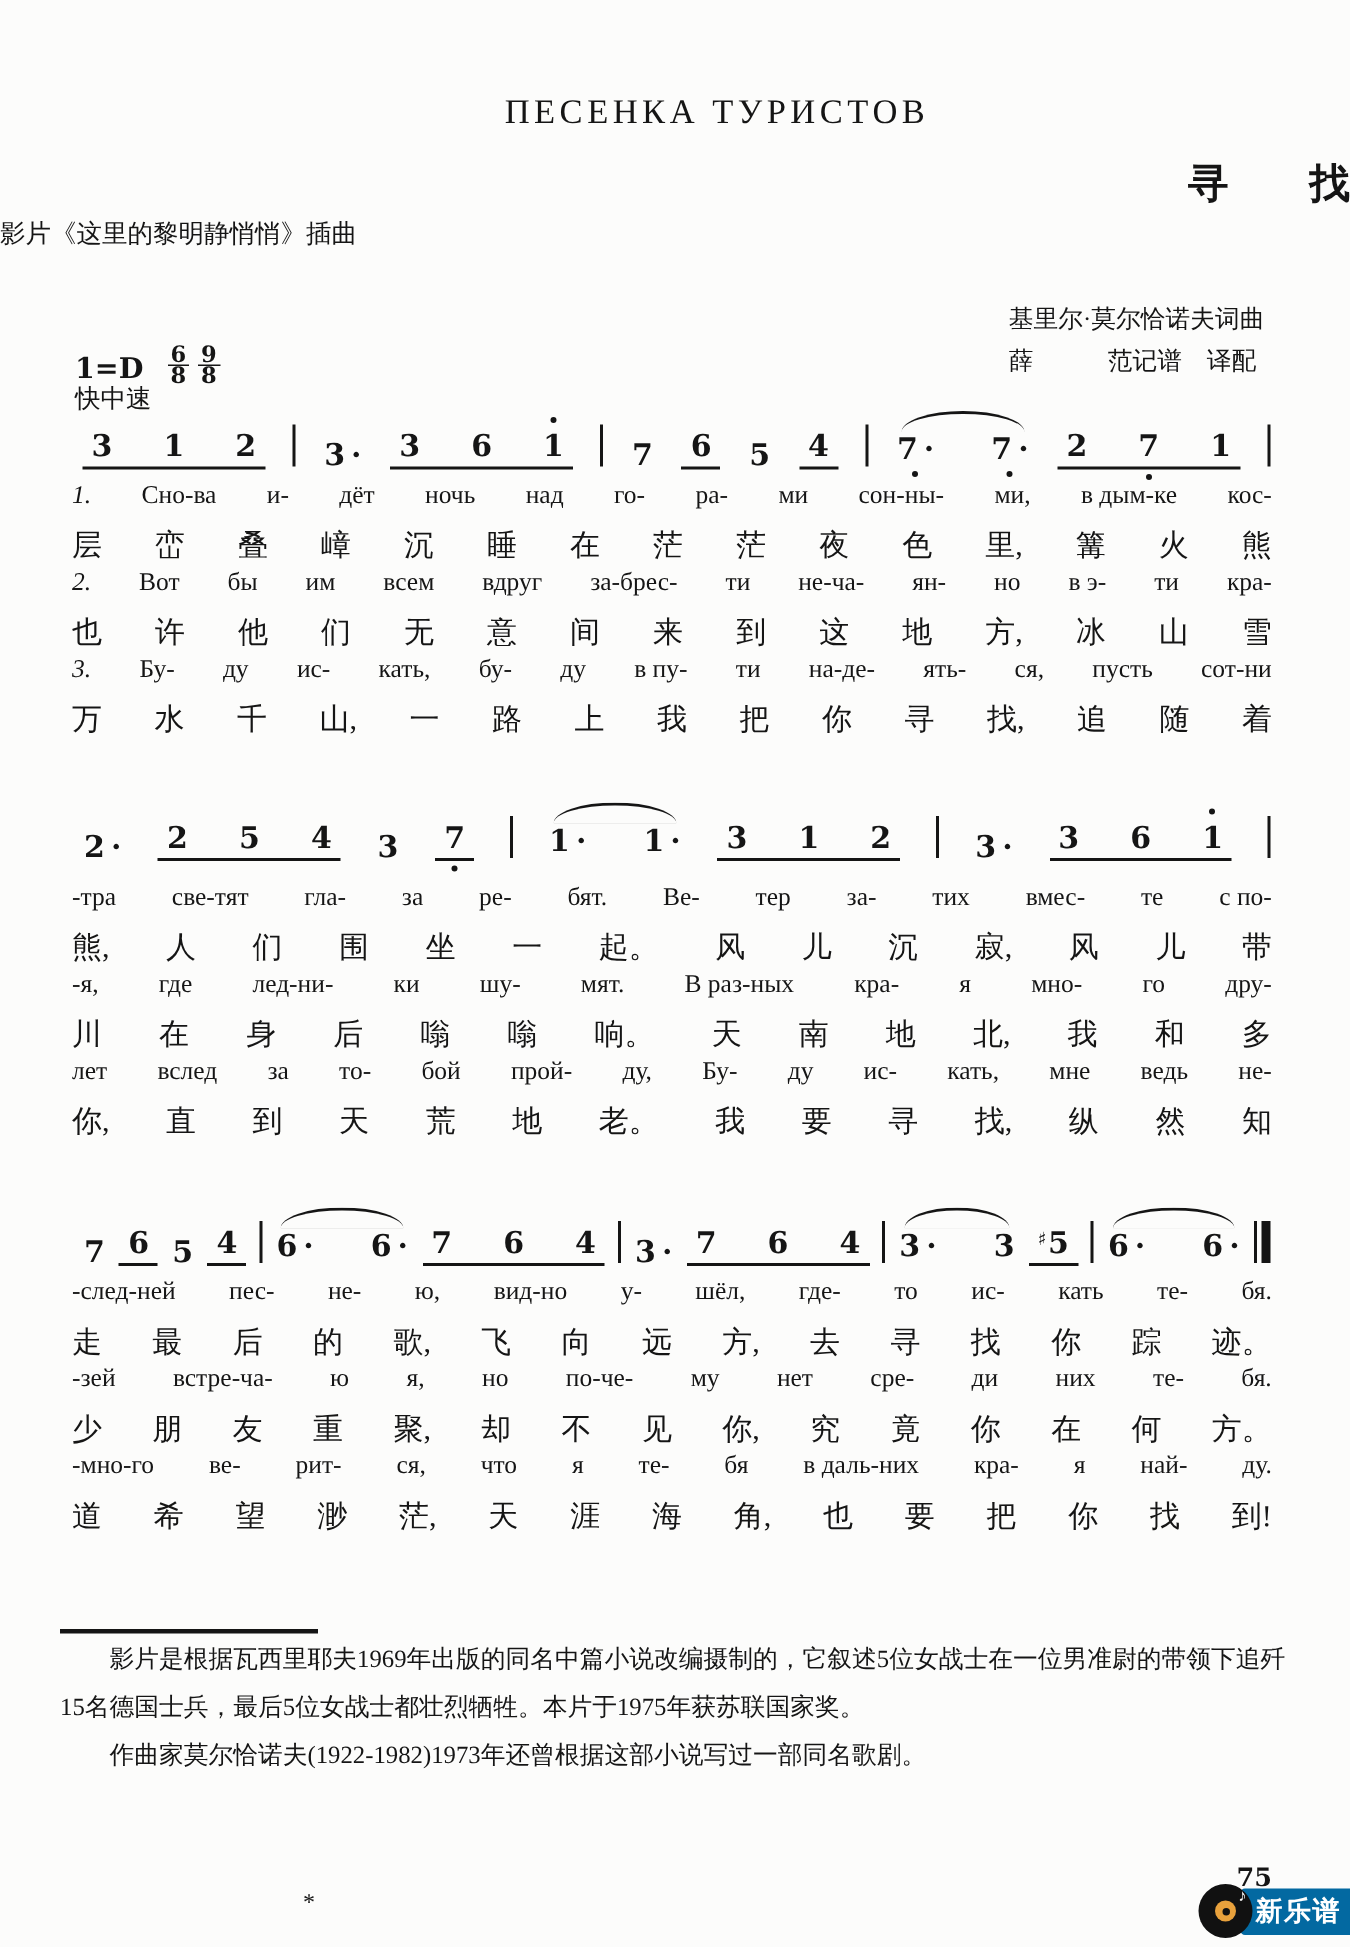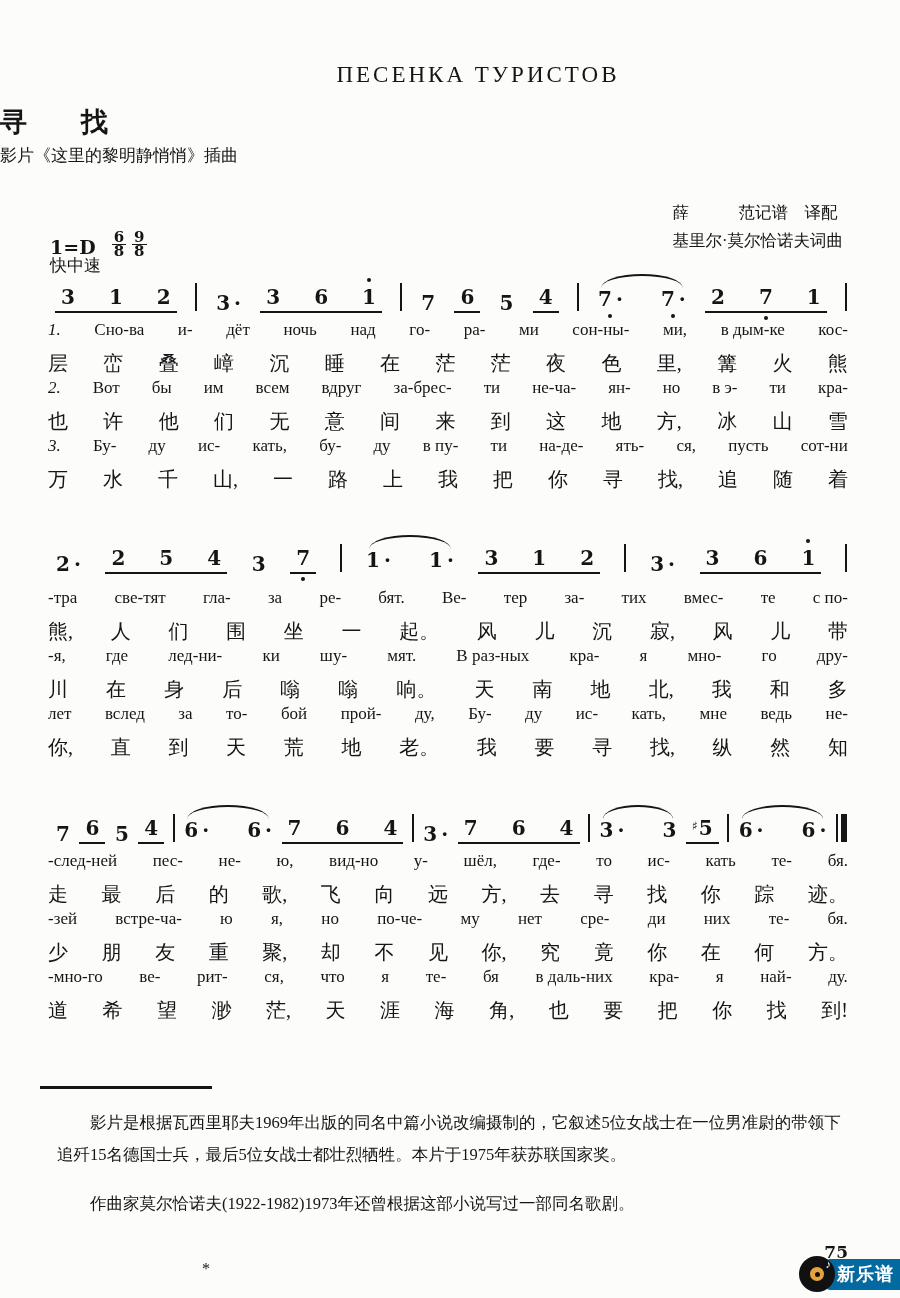--- a/index.html
+++ b/index.html
@@ -1,21 +1,21 @@
 <!DOCTYPE html>
 <html><head>
 <meta charset="utf-8">
 <style>
   html,body{margin:0;padding:0;background:#e8e8e8;}
   .page{position:relative;width:900px;height:1298px;margin:0 auto;background:#fcfcfb;color:#151515;
         font-family:"Liberation Serif","DejaVu Serif",serif;overflow:hidden;}
   
   .title-ru{position:absolute;top:62px;left:0;width:100%;text-align:center;
             font-size:23px;letter-spacing:3px;font-weight:500;padding-left:28px;}
-  .title-zh{position:absolute;top:104px;left:0;width:100%;text-align:left;
+  .title-zh{position:absolute;top:104px;left:0;width:100%;text-align:right;
             font-size:27px;font-weight:600;}
   .subtitle{position:absolute;top:144px;left:0;width:100%;text-align:left;font-size:17px;}
   .credits{position:absolute;top:199px;right:57px;text-align:left;font-size:16.5px;line-height:28px;}
   .keysig{position:absolute;top:224px;left:50px;font-family:"DejaVu Serif",serif;
           font-weight:bold;font-size:19px;display:flex;align-items:flex-end;gap:10px;}
   .frac{display:inline-flex;flex-direction:column;align-items:center;font-size:15px;line-height:13px;font-weight:bold;}
   .frac b{border-bottom:1.5px solid #151515;padding:0 2px;}
   .frac i{font-style:normal;}
   .tempo{position:absolute;top:254px;left:50px;font-size:17px;}
   
@@ -39,21 +39,21 @@
   .endbar .thick{width:6px;}
   
   .lyrblock{position:absolute;left:48px;width:800px;display:flex;flex-direction:column;}
   .lyr{display:flex;justify-content:space-between;align-items:baseline;}
   .lyr.ru{font-size:17px;height:30px;}
   .lyr.zh{font-size:20px;height:28px;}
   .verse{font-style:italic;}
   
   .rule{position:absolute;top:1086px;left:40px;width:172px;height:2.5px;background:#151515;}
   .footnote{position:absolute;top:1090px;left:40px;right:38px;font-size:16.5px;line-height:32px;}
-  .footnote p{margin:17px;text-indent:2em;}
+  .footnote p{margin:0;text-indent:2em;}
   .pagenum{position:absolute;top:1242px;right:52px;font-size:17px;font-weight:bold;font-family:"DejaVu Serif",serif;}
   .fmark{position:absolute;top:1260px;left:202px;font-size:16px;}
   
   .logo{position:absolute;top:1256px;right:0;display:flex;align-items:center;}
   .disc{width:36px;height:36px;border-radius:50%;background:#111;position:relative;z-index:2;
         display:flex;align-items:center;justify-content:center;}
   .disc .ring{width:14px;height:14px;border-radius:50%;background:#e8a13c;display:flex;align-items:center;justify-content:center;}
   .disc .hole{width:5px;height:5px;border-radius:50%;background:#111;}
   .disc .gnote{position:absolute;top:2px;right:4px;color:#fff;font-size:11px;}
   .logobox{background:#0369a1;color:#fff;font-weight:bold;font-size:18px;letter-spacing:1px;
@@ -63,22 +63,22 @@
 </head>
 <body>
 
 <div class="page">
 
   <div class="title-ru">ПЕСЕНКА ТУРИСТОВ</div>
   <div class="title-zh">寻　　找</div>
   <div class="subtitle">影片《这里的黎明静悄悄》插曲</div>
 
   <div class="credits">
+    <div>基里尔·莫尔恰诺夫词曲</div>
     <div>薛　　　范记谱　译配</div>
-    <div>基里尔·莫尔恰诺夫词曲</div>
   </div>
 
   <div class="keysig">
     <span>1=D</span>
     <span class="meters"><span class="frac" style="margin-left: 6px;">
           <b>6</b>
           <i>8</i>
         </span><span class="frac" style="margin-left: 6px;">
           <b>9</b>
           <i>8</i>

